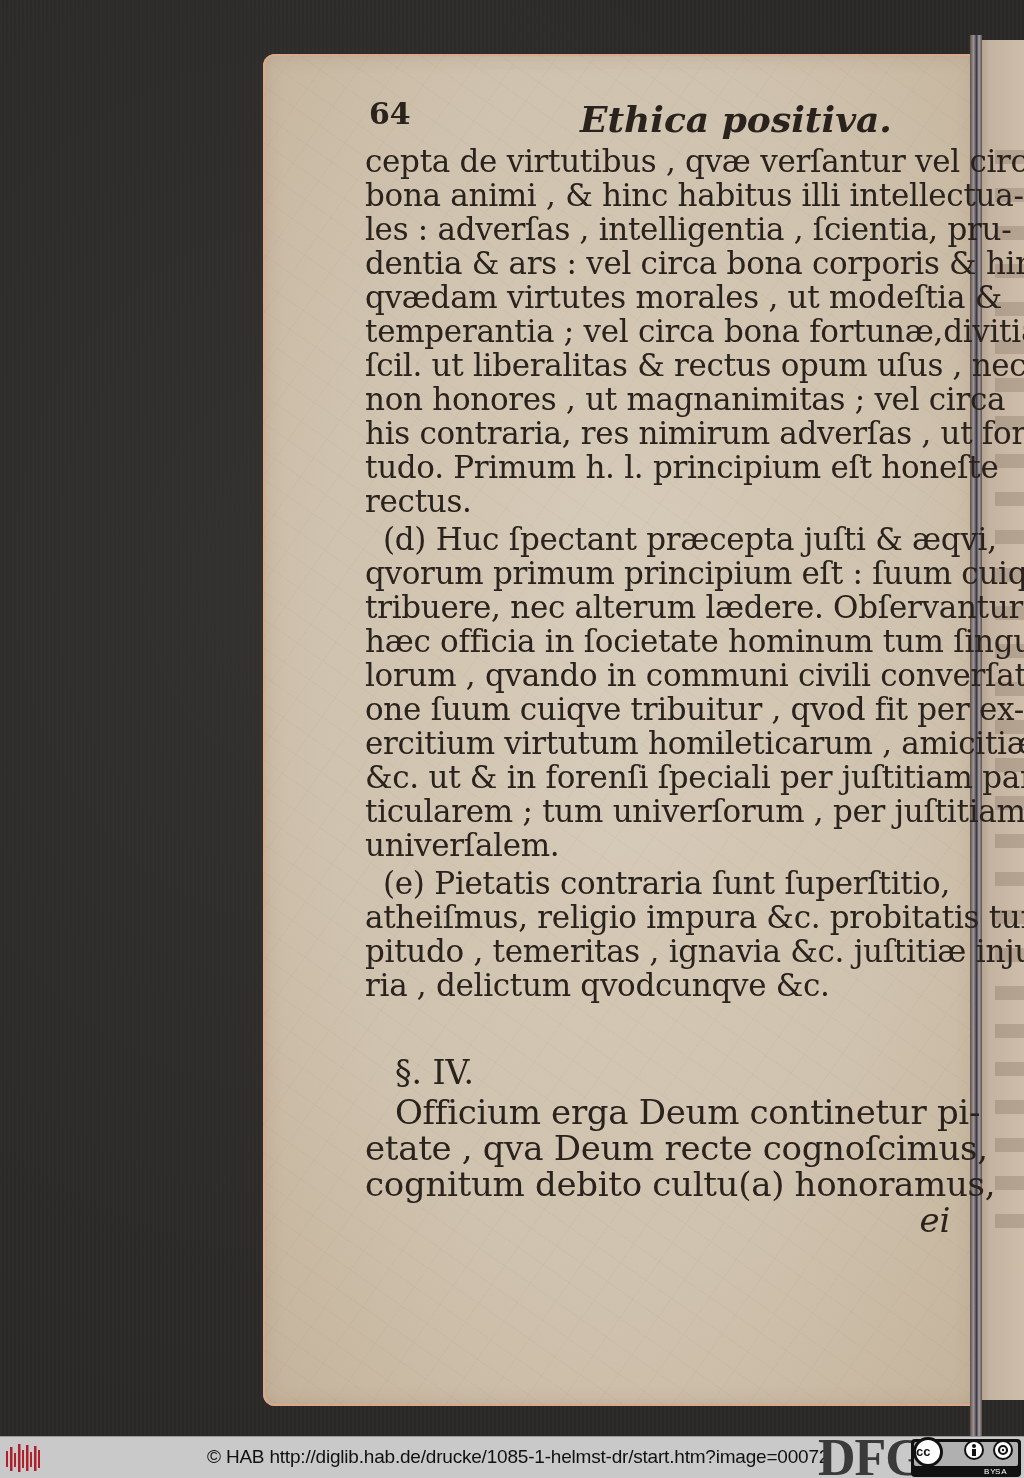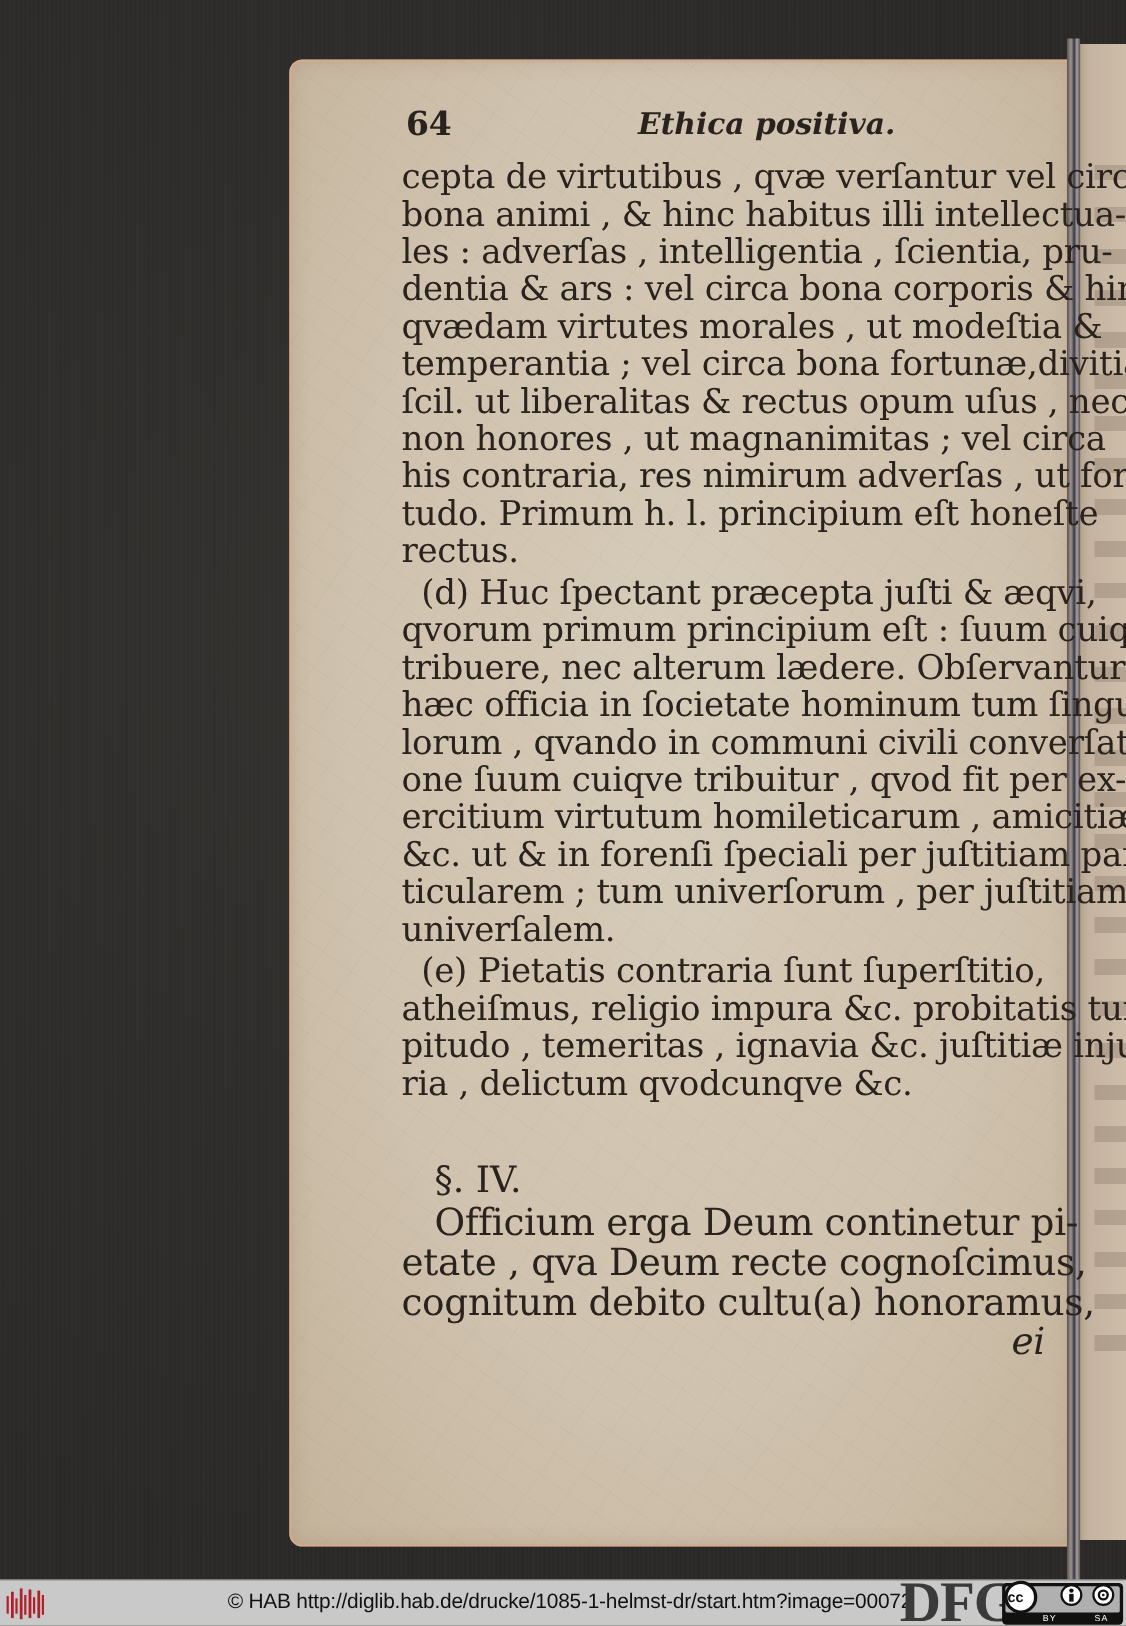--- a/index.html
+++ b/index.html
@@ -44,21 +44,21 @@
       position: absolute; left: 365px; top: 96px; width: 585px;
       color: #2a221c;
     }
     .running-head {
       position: relative; height: 48px;
       font-size: 27px;
     }
     .page-number { position: absolute; left: 4px; top: 0; font-size: 30px; font-weight: bold; }
     .running-title {
       position: absolute; left: 215px; top: 2px;
-      font-style: italic; font-weight: bold; font-size: 27px;
+      font-style: italic; font-weight: bold; font-size: 36px;
     }
     .line {
       font-size: 31px; line-height: 34px; height: 34px;
       white-space: nowrap; text-align: justify; text-align-last: justify;
       letter-spacing: -0.3px;
     }
     .line.last { text-align-last: left; }
     .line.indent { padding-left: 18px; }
     .line.right { text-align: right; text-align-last: right; font-style: italic; }
     .para-gap { height: 4px; }
@@ -200,16 +200,16 @@
           <circle cx="8" cy="4" r="2" fill="#111"></circle>
           <rect x="6" y="7" width="4" height="7" fill="#111"></rect>
         </svg>
     </div>
     <div class="cc-mini" style="left:82px;">
       <svg width="16" height="16" viewBox="0 0 16 16">
           <circle cx="8" cy="8" r="4" fill="none" stroke="#111" stroke-width="2.2"></circle>
           <circle cx="8" cy="8" r="1.2" fill="#111"></circle>
         </svg>
     </div>
-    <span class="cc-label" style="left:37px;margin-top:32px;">BY</span>
+    <span class="cc-label" style="left:73px;margin-top:32px;">BY</span>
     <span class="cc-label" style="left:84px;">SA</span>
   </div>
 </div>
 
 </body></html>

